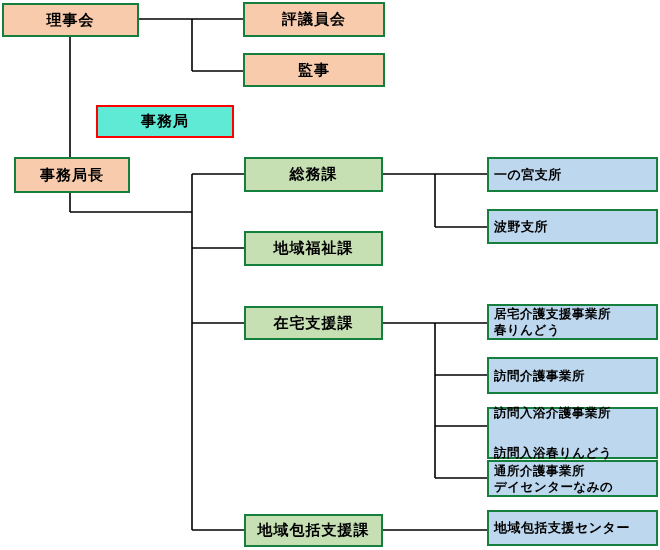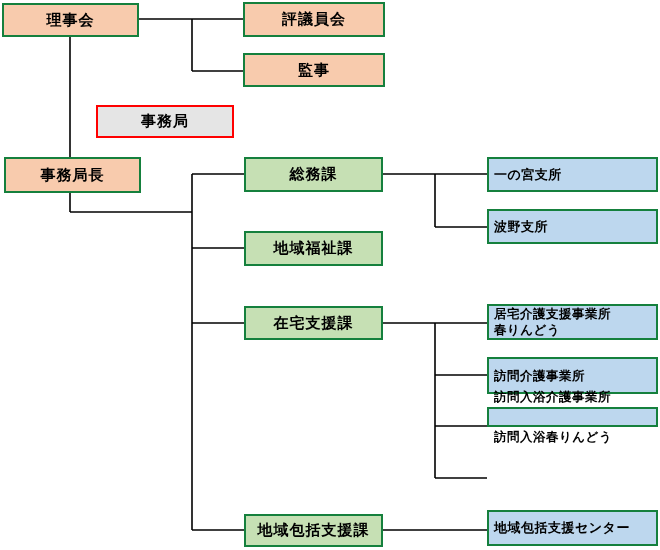--- a/index.html
+++ b/index.html
@@ -34,38 +34,38 @@
     letter-spacing:0.5px;
   }
   .blue.two-line{
     flex-direction:column;
     align-items:flex-start;
     justify-content:center;
     font-size:12.5px;
     line-height:16px;
   }
   .white-red{
-    background:#e5e5e5;
+    background:#5eead4;
     border:2px solid #FF0000;
   }
   
   #n-board{left:2px;top:3px;width:137px;height:34px;}
   #n-council{left:243px;top:2px;width:142px;height:35px;}
   #n-auditor{left:243px;top:53px;width:142px;height:34px;}
   #n-secretariat{left:96px;top:105px;width:138px;height:33px;}
-  #n-secgen{left:4px;top:157px;width:137px;height:36px;}
+  #n-secgen{left:14px;top:157px;width:116px;height:36px;}
   #n-soumu{left:244px;top:157px;width:139px;height:35px;}
   #n-chiiki-fukushi{left:244px;top:231px;width:139px;height:35px;}
   #n-zaitaku{left:244px;top:306px;width:139px;height:34px;}
   #n-houkatsu-ka{left:244px;top:514px;width:139px;height:33px;}
   #n-ichinomiya{left:487px;top:157px;width:171px;height:35px;}
   #n-namino{left:487px;top:209px;width:171px;height:35px;}
   #n-kyotaku{left:487px;top:304px;width:171px;height:36px;}
   #n-homon-kaigo{left:487px;top:357px;width:171px;height:37px;}
-  #n-homon-nyuyoku{left:487px;top:407px;width:171px;height:20px;gap:24px;}
+  #n-homon-nyuyoku{left:487px;top:407px;width:171px;height:52px;gap:24px;}
   #n-tsusho{left:487px;top:460px;width:171px;height:37px;}
   #n-houkatsu-center{left:487px;top:510px;width:171px;height:36px;}
 </style>
 </head>
 <body>
 
 <div class="canvas">
 
   <svg class="lines" viewBox="0 0 660 550" xmlns="http://www.w3.org/2000/svg">
     <g stroke="#000000" stroke-width="1.6" fill="none">
@@ -143,18 +143,22 @@
 
   <div id="n-homon-kaigo" class="node blue two-line">
     <span>訪問介護事業所</span>
   </div>
 
   <div id="n-homon-nyuyoku" class="node blue two-line">
     <span>訪問入浴介護事業所</span>
     <span>訪問入浴春りんどう</span>
   </div>
 
+  <div id="n-tsusho" class="node blue two-line">
+    <span>通所介護事業所</span>
+    <span>デイセンターなみの</span>
+  </div>
 
   <div id="n-houkatsu-center" class="node blue">
     <span>地域包括支援センター</span>
   </div>
 
 </div>
 
 </body></html>

